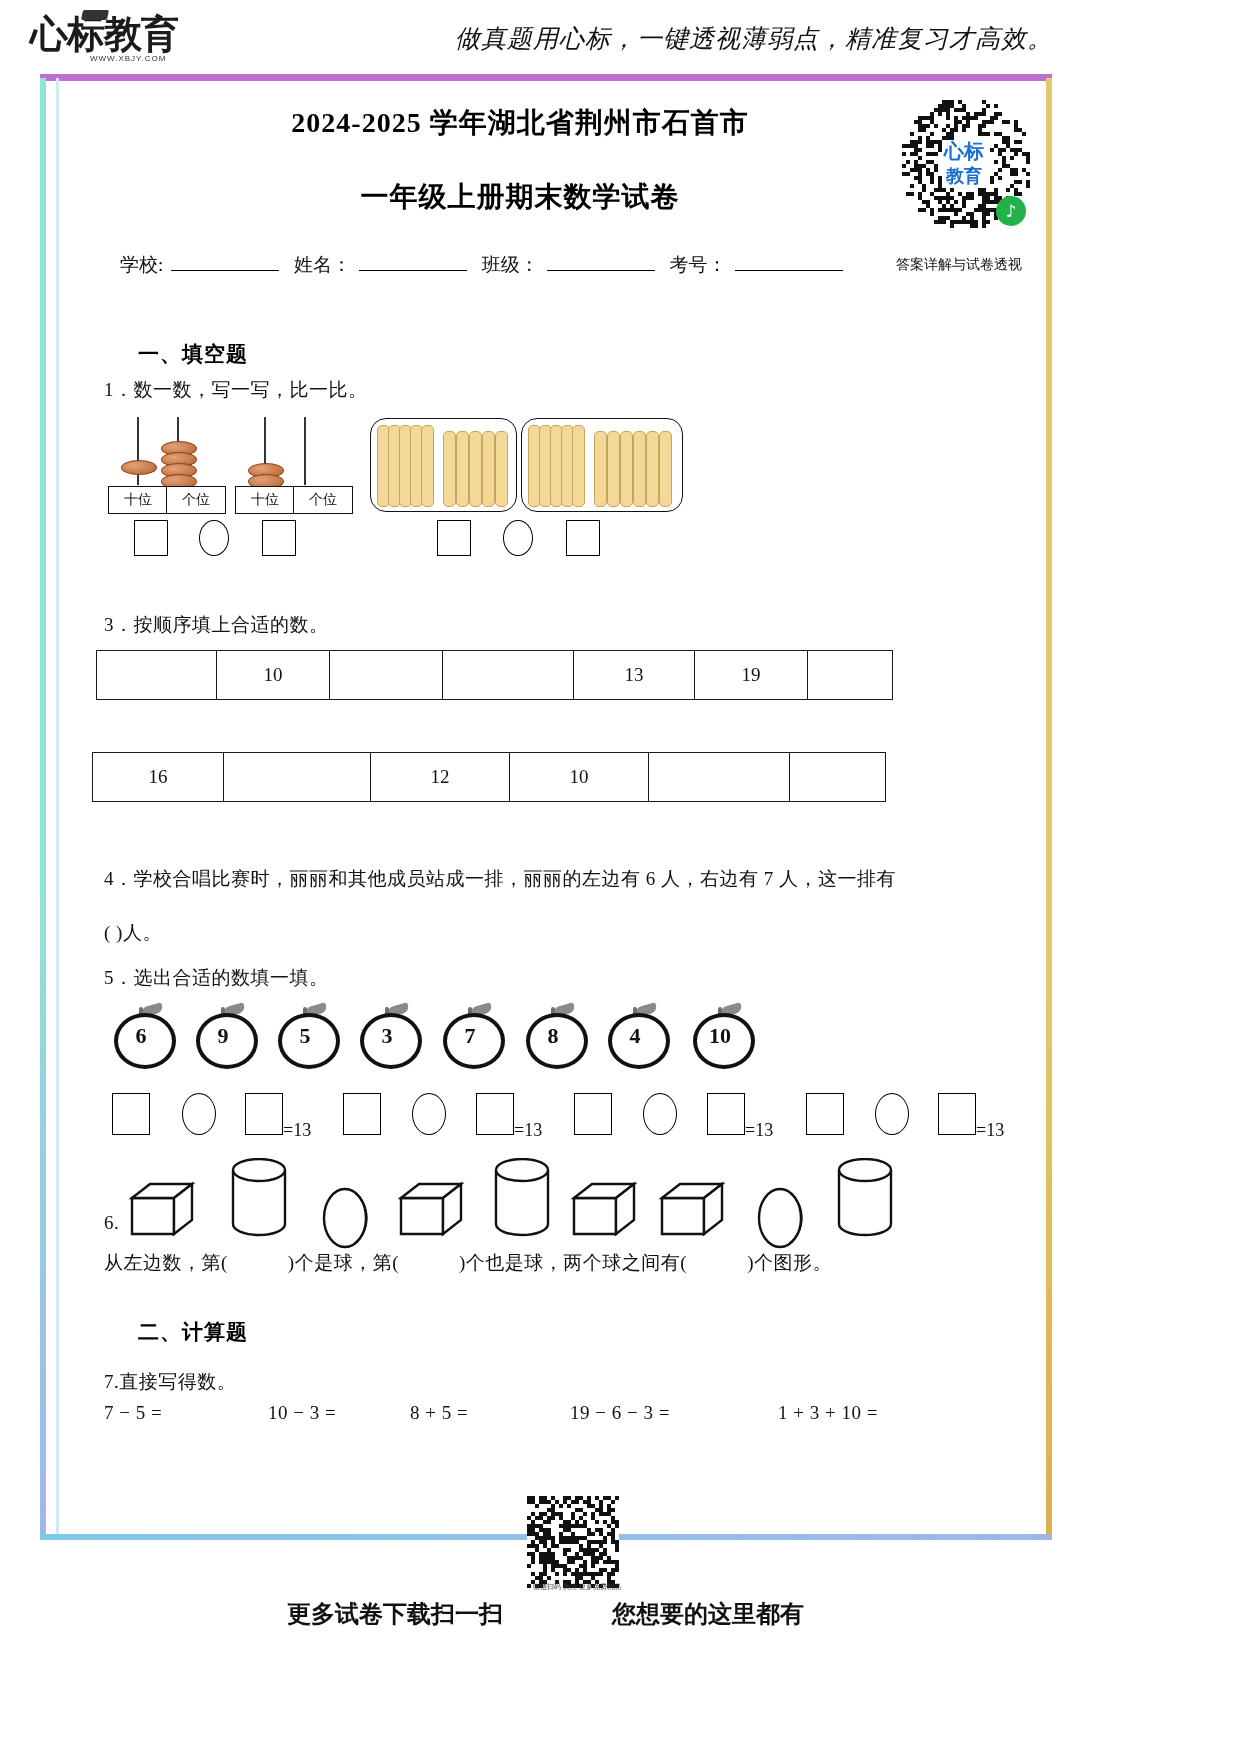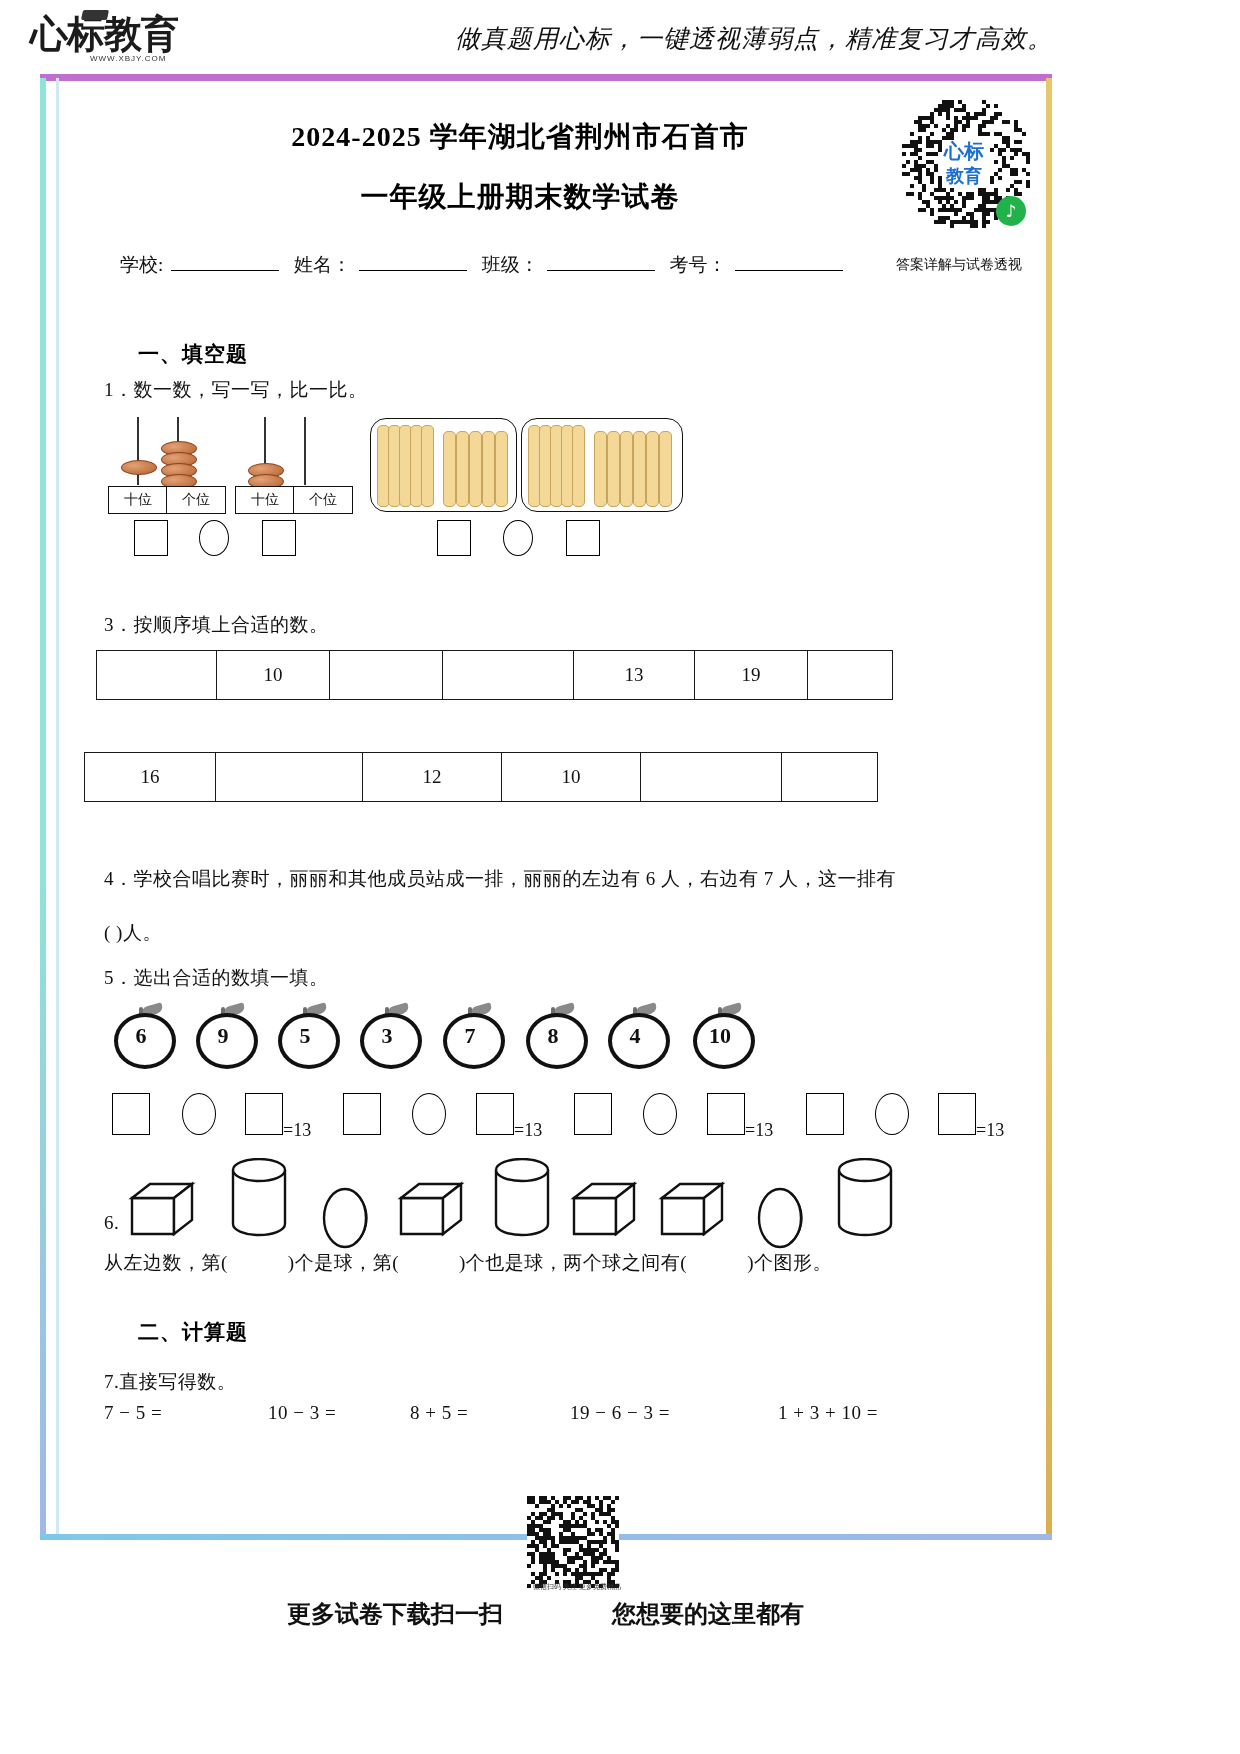--- a/index.html
+++ b/index.html
@@ -46,21 +46,21 @@
       background:linear-gradient(#e6c86a 0%,#e6c86a 60%,#d8b050 100%);}
   .rule-bot{position:absolute;left:40px;top:1534px;width:1012px;height:6px;
       background:linear-gradient(90deg,#7fc8e8,#9fb7e8);}
 
   
   .title{
     position:absolute;left:120px;width:800px;text-align:center;
     font-family:"Liberation Serif","DejaVu Serif",serif;
     font-weight:bold;font-size:28px;color:#000;letter-spacing:1px;
   }
-  .title.l1{top:118px;font-family:Liberation Serif, serif;}
+  .title.l1{top:104px;font-family:Liberation Serif, serif;}
   .title.l2{top:178px;}
 
   .qr{position:absolute;left:898px;top:96px;width:132px;height:132px;}
   .qr-badge{
     position:absolute;right:4px;bottom:2px;width:30px;height:30px;border-radius:50%;
     background:#21b34a;color:#fff;font-size:17px;line-height:30px;text-align:center;
     font-family:"DejaVu Sans",sans-serif;
   }
 
   .info-row{
@@ -547,21 +547,21 @@
       <td style="width:110px;">10</td>
       <td style="width:110px;"></td>
       <td style="width:128px;"></td>
       <td style="width:118px;">13</td>
       <td style="width:110px;">19</td>
       <td style="width:82px;"></td>
     </tr>
   </tbody>
     </table>
 
-  <table class="ntable" style="left:84px;top:752px;">
+  <table class="ntable" style="left:92px;top:752px;">
     <tbody>
         <tr>
       <td style="width:128px;">16</td>
       <td style="width:144px;"></td>
       <td style="width:136px;">12</td>
       <td style="width:136px;">10</td>
       <td style="width:138px;"></td>
       <td style="width:93px;"></td>
     </tr>
   </tbody>

